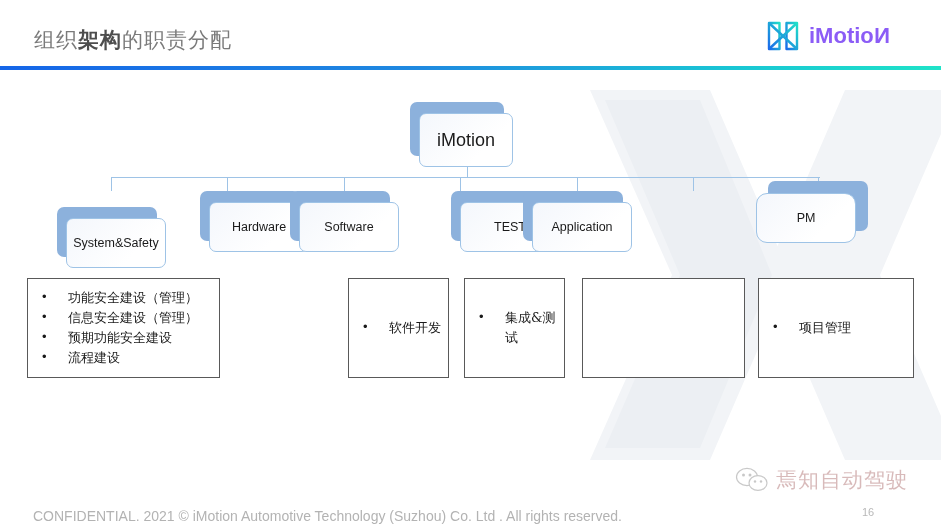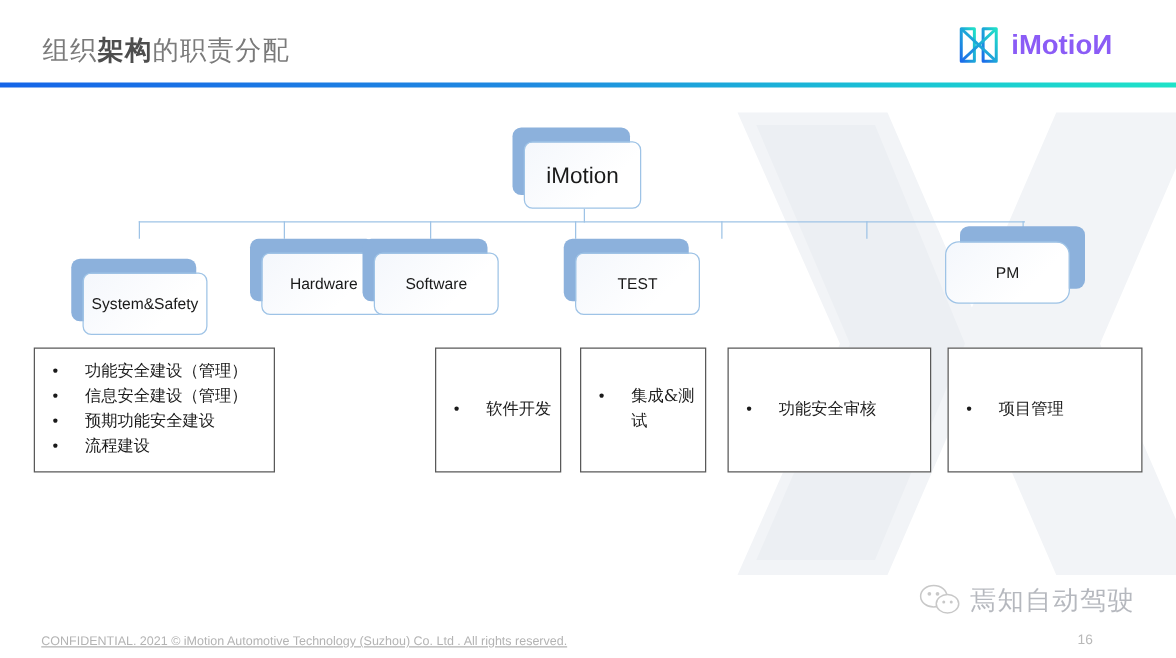--- a/index.html
+++ b/index.html
@@ -110,35 +110,35 @@
   .duty li::before {
     content: "\2022";
     position: absolute; left: 2px; top: -1px;
     font-size: 13px; color: #1a1a1a;
     font-family: "Liberation Sans", sans-serif;
   }
 
   
   #footer-text {
     position: absolute; left: 33px; top: 508px;
-    font-size: 10px; color: #b3b3b3; white-space: nowrap; text-decoration: underline;
+    font-size: 14px; color: #b3b3b3; white-space: nowrap;
   }
   #page-number {
     position: absolute; left: 862px; top: 506px;
     font-size: 11px; color: #b8b8b8;
   }
 
   
   #wm-wechat {
     position: absolute; left: 735px; top: 466px;
     display: flex; align-items: center; gap: 7px;
     opacity: 0.30;
   }
   #wm-wechat-text {
-    font-size: 21px; color: #0f172a; letter-spacing: 1px;
+    font-size: 21px; color: #7f1d1d; letter-spacing: 1px;
     white-space: nowrap;
   }
 </style>
 </head>
 <body>
 
 <div id="slide">
 
   <svg id="bg-watermark" viewBox="0 0 420 420" xmlns="http://www.w3.org/2000/svg">
     <g fill="#f2f4f7">
@@ -207,20 +207,24 @@
     <div class="node" style="left:290px; top:121px; width:100px; height:50px;">
       <div class="shadow"></div>
       <div class="face">Software</div>
     </div>
 
     <div class="node" style="left:407px; top:121px; width:100px; height:50px;margin-left:44px;">
       <div class="shadow"></div>
       <div class="face">TEST</div>
     </div>
 
+    <div class="node" style="left:523px; top:121px; width:100px; height:50px;">
+      <div class="shadow"></div>
+      <div class="face">Application</div>
+    </div>
 
 
     <div class="node" id="node-pm" style="left:768px; top:111px; width:100px; height:50px;">
       <div class="shadow"></div>
       <div class="face">PM</div>
     </div>
 
     <div class="duty" style="left:27px; top:208px; width:193px; height:100px;">
       <ul>
         <li>功能安全建设（管理）</li>
@@ -238,21 +242,20 @@
     </div>
 
     <div class="duty" style="left:464px; top:208px; width:101px; height:100px;">
       <ul>
         <li style="padding-right:2px;">集成&amp;测试</li>
       </ul>
     </div>
 
     <div class="duty" style="left:582px; top:208px; width:163px; height:100px;">
       <ul>
-        <li>功能安全审核</li>
       </ul>
     </div>
 
     <div class="duty" style="left:758px; top:208px; width:156px; height:100px;">
       <ul>
         <li>项目管理</li>
       </ul>
     </div>
   </div>
 

